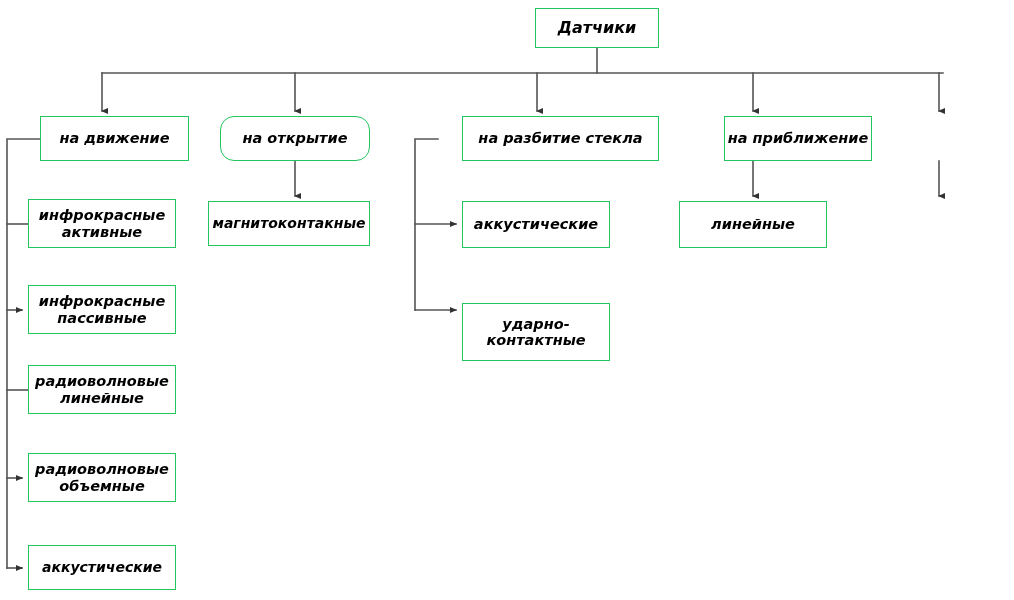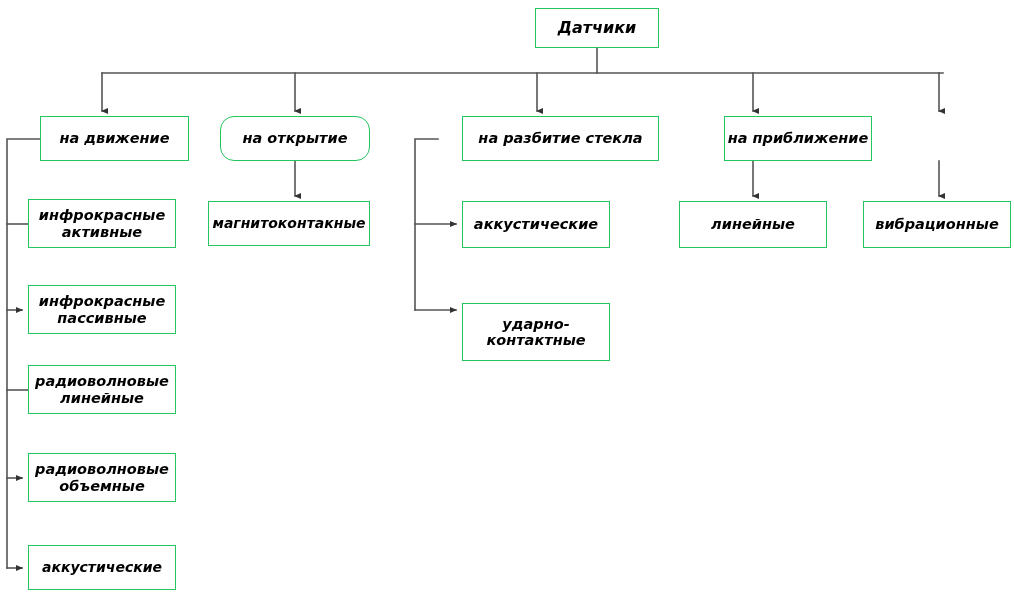--- a/index.html
+++ b/index.html
@@ -161,17 +161,14 @@
 
   <div class="node node-level2" style="left:462px; top:286px; width:148px; height:58px;margin-top:17px;">
     <span class="label">ударно-
 контактные</span>
   </div>
 
   <div class="node node-level2" style="left:679px; top:201px; width:148px; height:47px;">
     <span class="label">линейные</span>
   </div>
 
-  <div class="node node-level2" style="left:863px; top:201px; width:148px; height:47px;">
-    <span class="label">вибрационные</span>
-  </div>
 
 </div>
 
 </body></html>

